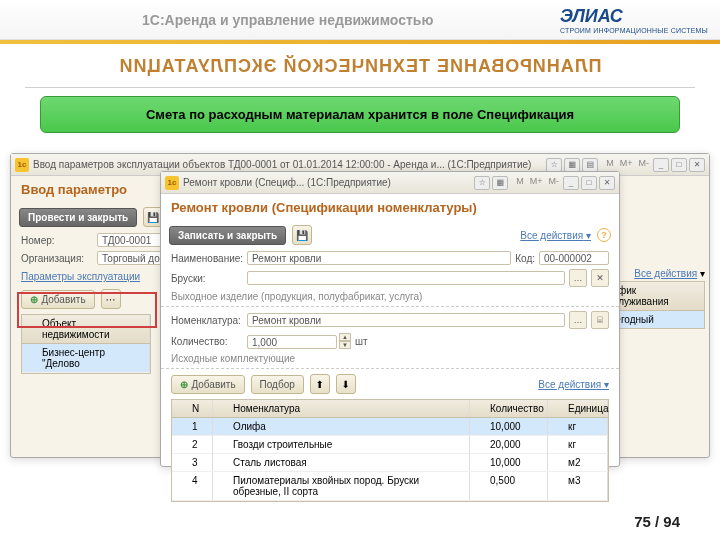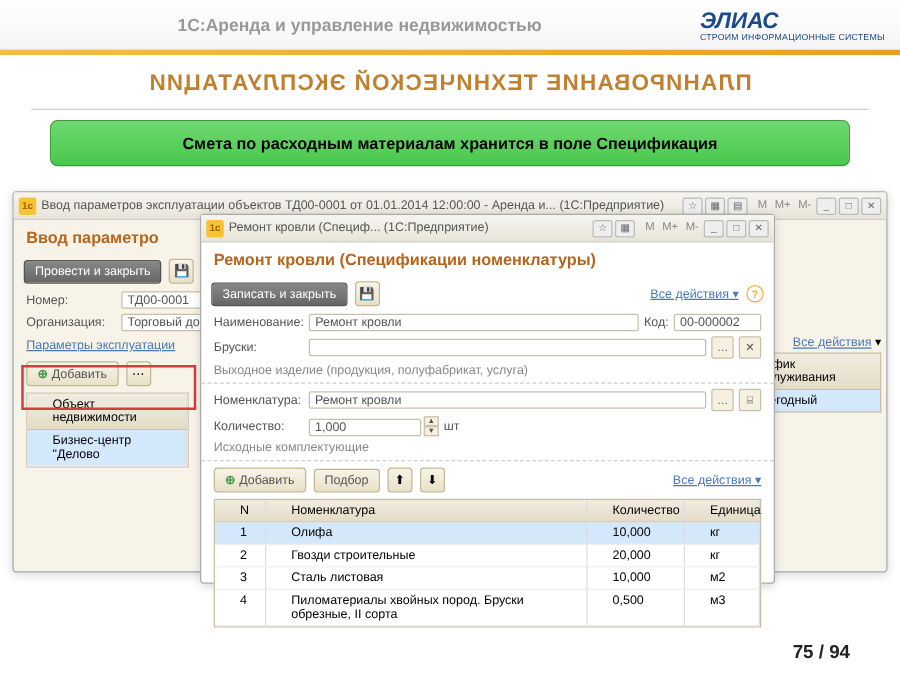--- a/index.html
+++ b/index.html
@@ -18,21 +18,21 @@
 .win{position:absolute;background:#f7f3e8;border:1px solid #aaa;border-radius:3px;box-shadow:0 2px 8px rgba(0,0,0,.15);font-size:11px}
 .win-back{left:0;top:0;width:700px;height:305px}
 .win-front{left:150px;top:18px;width:460px;height:296px;z-index:2;background:#fff}
 .titlebar{height:22px;display:flex;align-items:center;padding:0 4px;background:linear-gradient(#f5f5f0,#e8e4d8);border-bottom:1px solid #ccc;font-size:10px;color:#555;gap:4px}
 .app-icon{width:14px;height:14px;background:#f5c430;border-radius:2px;display:flex;align-items:center;justify-content:center;font-size:8px;color:#a06000;font-weight:bold}
 .win-btns{margin-left:auto;display:flex;gap:2px}
 .win-btn{width:16px;height:14px;background:#eee;border:1px solid #bbb;border-radius:2px;font-size:8px;display:flex;align-items:center;justify-content:center;color:#666}
 .doc-head{padding:6px 10px;color:#b5651d;font-weight:bold;font-size:13px}
 .toolbar{display:flex;align-items:center;gap:6px;padding:4px 8px}
 .btn{background:linear-gradient(#f8f4e8,#e8e0c8);border:1px solid #c0b890;border-radius:3px;padding:3px 8px;font-size:10px;color:#555;display:inline-flex;align-items:center;gap:3px}
-.btn-primary{background:linear-gradient(#888,#666);color:#fff;border-color:#555;font-weight:normal}
+.btn-primary{background:linear-gradient(#888,#666);color:#fff;border-color:#555;font-weight:bold}
 .icon-btn{width:20px;height:20px;background:linear-gradient(#f8f4e8,#e8e0c8);border:1px solid #c0b890;border-radius:3px;display:inline-flex;align-items:center;justify-content:center;font-size:10px}
 .spacer{flex:1}
 .link{color:#4a7ab8;font-size:10px;text-decoration:underline}
 .help-ic{width:14px;height:14px;border:1px solid #f0b040;border-radius:50%;color:#f0b040;font-size:9px;display:inline-flex;align-items:center;justify-content:center;font-weight:bold}
 .form-row{display:flex;align-items:center;gap:4px;padding:2px 10px;font-size:10px;color:#555}
 .lbl{min-width:72px}
 .fld{flex:1;height:14px;border:1px solid #c8c0a8;background:#fff;padding:0 4px;display:flex;align-items:center;font-size:10px;border-radius:2px}
 .fld-sm{width:70px;flex:0 0 70px}
 .dots{width:18px;height:18px;border:1px solid #c8c0a8;background:#f5f0e0;border-radius:2px;font-size:9px;display:flex;align-items:center;justify-content:center}
 .sect{padding:2px 10px;font-size:10px;color:#888}

